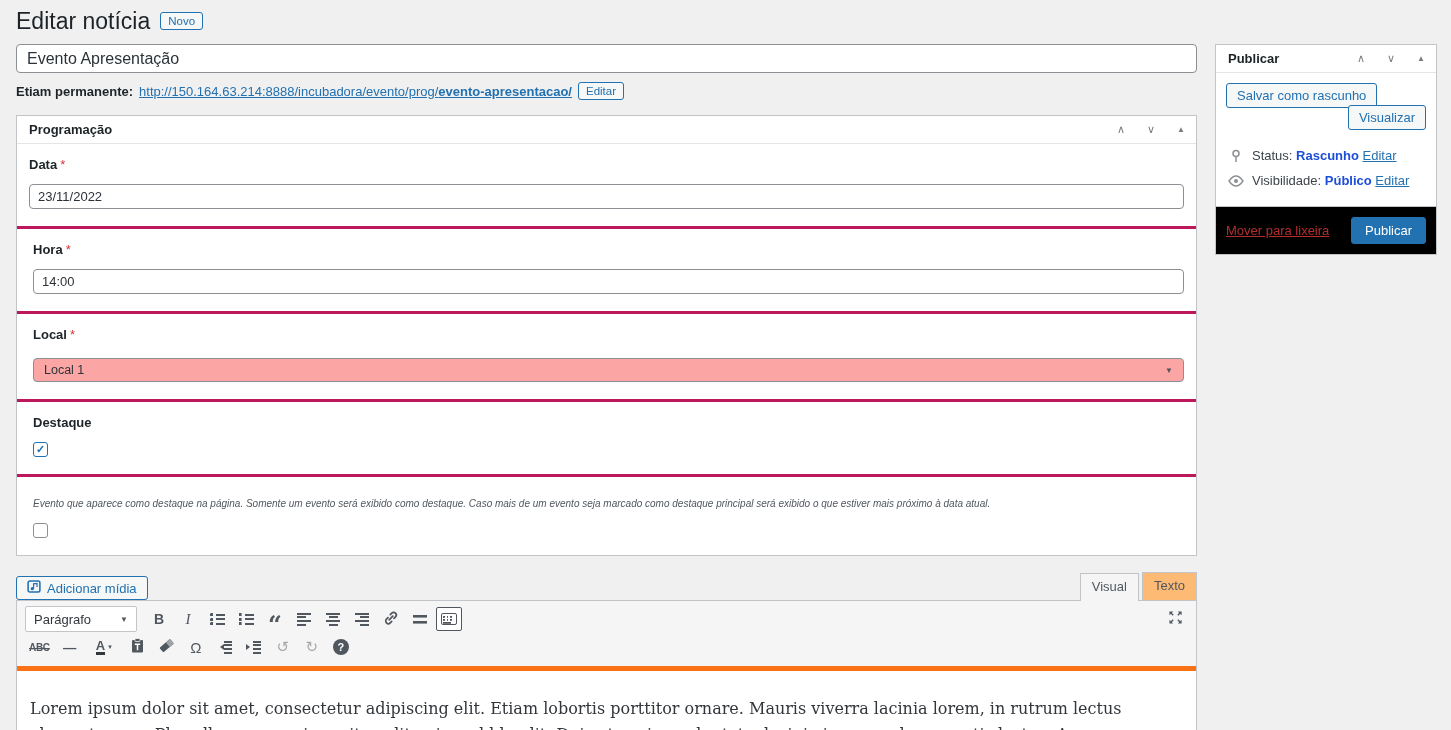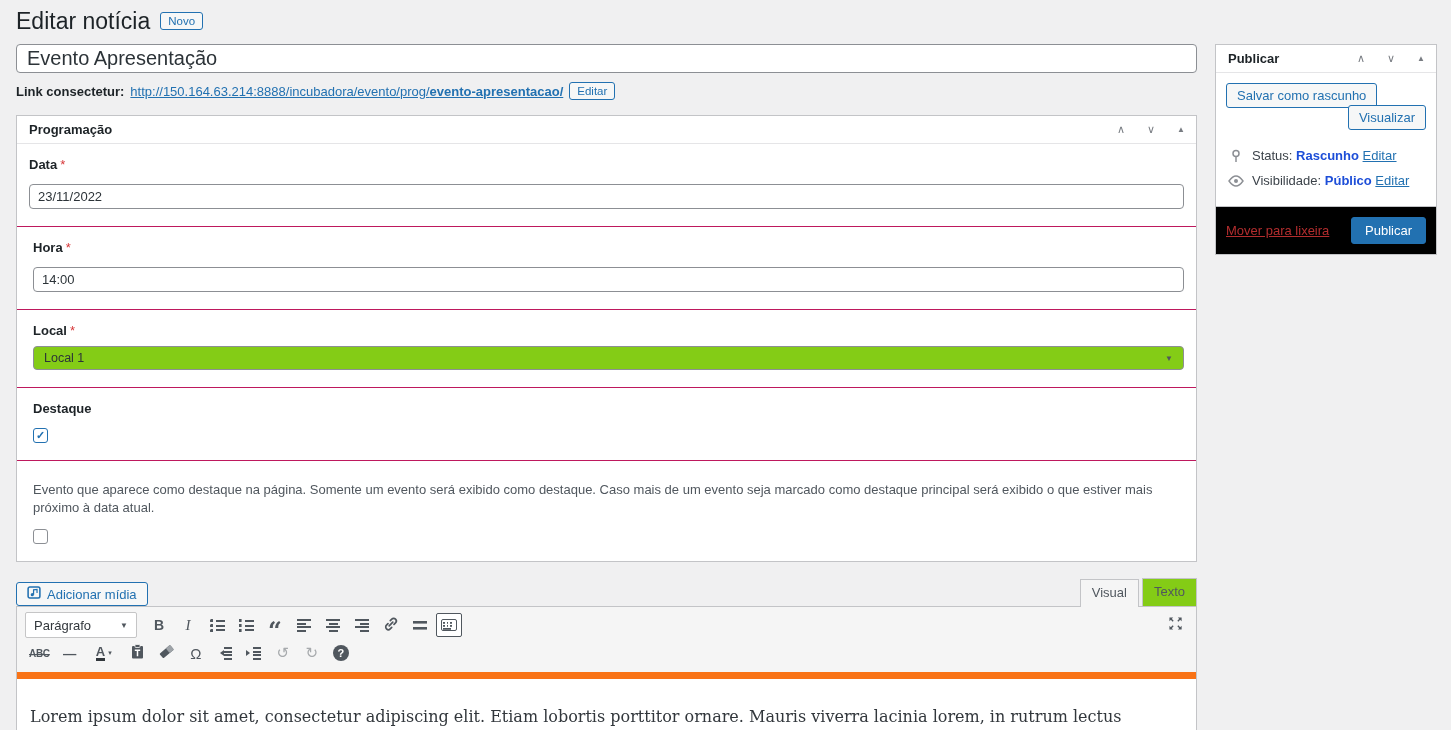--- a/index.html
+++ b/index.html
@@ -19,79 +19,79 @@
     background:#f6f7f7; border:1px solid #2271b1; color:#2271b1;
     border-radius:3px; font-size:13px; padding:4px 10px;
   }
   .btn-small { font-size:11.5px; padding:2px 7px; }
   .btn-primary {
     background:#2271b1; border:1px solid #2271b1; color:#fff;
     border-radius:3px; font-size:13px; padding:5px 13px;
   }
   #title-input {
     margin-top:8px; width:100%; height:29px; padding:3px 10px;
-    font-size:20px; color:#2c3338; background:#fff;
+    font-size:16px; color:#2c3338; background:#fff;
     border:1px solid #8c8f94; border-radius:4px; font-family:inherit;
   }
   .permalink-row { margin-top:9px; display:flex; align-items:center; gap:6px; font-size:13px; }
   .permalink-row .plabel { font-weight:700; }
   .permalink-row .slug { font-weight:700; }
   
   .postbox { background:#fff; border:1px solid #c3c4c7; }
   #prog-box { margin-top:15px; }
   .postbox-header {
     display:flex; justify-content:space-between; align-items:center;
     height:28px; padding-left:12px; border-bottom:1px solid #e5e5e7;
   }
   .postbox-title { font-size:13px; font-weight:700; }
   .handle-actions { display:flex; }
   .handle-btn {
     width:30px; height:27px; display:flex; align-items:center; justify-content:center;
     color:#787c82; font-size:11px; cursor:pointer; background:none; border:none;
   }
   .handle-btn.tri { font-size:8px; }
   .field-section { padding:13px 12px 17px; }
-  .field-section + .field-section { border-top:1px solid #be185d;padding-left:16px; }
+  .field-section + .field-section { border-top:3px solid #be185d;padding-left:16px; }
   .field-label { font-weight:700; font-size:13px; color:#1d2327; }
   .req { color:#d63638; margin-left:3px; }
   .field-input {
     margin-top:12px; width:100%; height:25px; padding:0 8px;
     border:1px solid #8c8f94; border-radius:4px; font-size:13px; color:#2c3338;
     font-family:inherit; background:#fff; display:block;
   }
   .fake-select {
-    margin-top:8px; width:100%; height:24px; padding:0 10px;
-    border:1px solid #8c8f94; border-radius:4px; background:#84cc16;
+    margin-top:16px; width:100%; height:24px; padding:0 10px;
+    border:1px solid #8c8f94; border-radius:4px; background:#fca5a5;
     display:flex; align-items:center; justify-content:space-between;
     font-size:12.5px; color:#2c3338; cursor:pointer;
   }
   .select-caret { font-size:8px; color:#50575e; }
   .checkbox {
     margin-top:12px; width:15px; height:15px; border:1px solid #8c8f94;
     border-radius:3px; background:#fff; display:flex; align-items:center;
     justify-content:center; cursor:pointer; font-size:11px; font-weight:700; color:transparent;
   }
   .checkbox.checked { border-color:#2271b1; color:#2271b1; }
-  .field-desc { margin-top:7px; font-size:13px; color:#50575e; line-height:1.4; }
+  .field-desc { margin-top:7px; font-size:10px; color:#50575e; line-height:1.4;font-style:italic; }
   
   #editor-wrap { margin-top:16px; }
   .editor-top { display:flex; justify-content:space-between; align-items:flex-end; }
   .add-media-btn {
     display:inline-flex; align-items:center; gap:6px; height:24px;
     background:#f6f7f7; border:1px solid #2271b1; color:#2271b1;
     border-radius:3px; font-size:13px; padding:0 10px; cursor:pointer;
   }
   .editor-tabs { display:flex; gap:3px; }
   .etab {
     padding:5px 11px 6px; font-size:13px; color:#50575e; cursor:pointer;
-    border:1px solid #c3c4c7; border-bottom:none; background:#84cc16;
+    border:1px solid #c3c4c7; border-bottom:none; background:#fdba74;
   }
   .etab.active { background:#f5f5f5; position:relative; top:1px; padding-bottom:7px; }
   .editor-container { border:1px solid #c3c4c7; background:#fff; }
-  .mce-toolbar { background:#f5f5f5; border-bottom:7px solid #f97316; padding:4px 8px 5px; }
+  .mce-toolbar { background:#f5f5f5; border-bottom:5px solid #f97316; padding:4px 8px 5px; }
   .toolbar-row { display:flex; align-items:center; gap:3px; height:28px; }
   .mce-btn {
     min-width:26px; height:24px; padding:0 3px; display:flex; align-items:center;
     justify-content:center; color:#50575e; background:none; border:1px solid transparent;
     border-radius:2px; cursor:pointer; font-family:inherit;
   }
   .mce-btn.active { border-color:#50575e; background:#fff; }
   .para-select {
     width:112px; height:26px; background:#fff; border:1px solid #c5c5c6; border-radius:2px;
     display:flex; align-items:center; justify-content:space-between; padding:0 8px;
@@ -176,21 +176,21 @@
 <div id="main">
 
   <div class="heading-row">
     <h1 class="page-title">Editar notícia</h1>
     <button class="btn btn-secondary btn-small">Novo</button>
   </div>
 
   <input id="title-input" value="Evento Apresentação" style="">
 
   <div class="permalink-row">
-    <span class="plabel">Link consectetur:</span>
+    <span class="plabel">Etiam permanente:</span>
     <a href="#"><span>http://150.164.63.214:8888/incubadora/evento/prog/</span><span class="slug">evento-apresentacao/</span></a>
     <button class="btn btn-secondary btn-small">Editar</button>
   </div>
 
   
   <div class="postbox" id="prog-box">
     <div class="postbox-header">
       <span class="postbox-title">Programação</span>
       <span class="handle-actions">
         <button class="handle-btn">∧</button>

